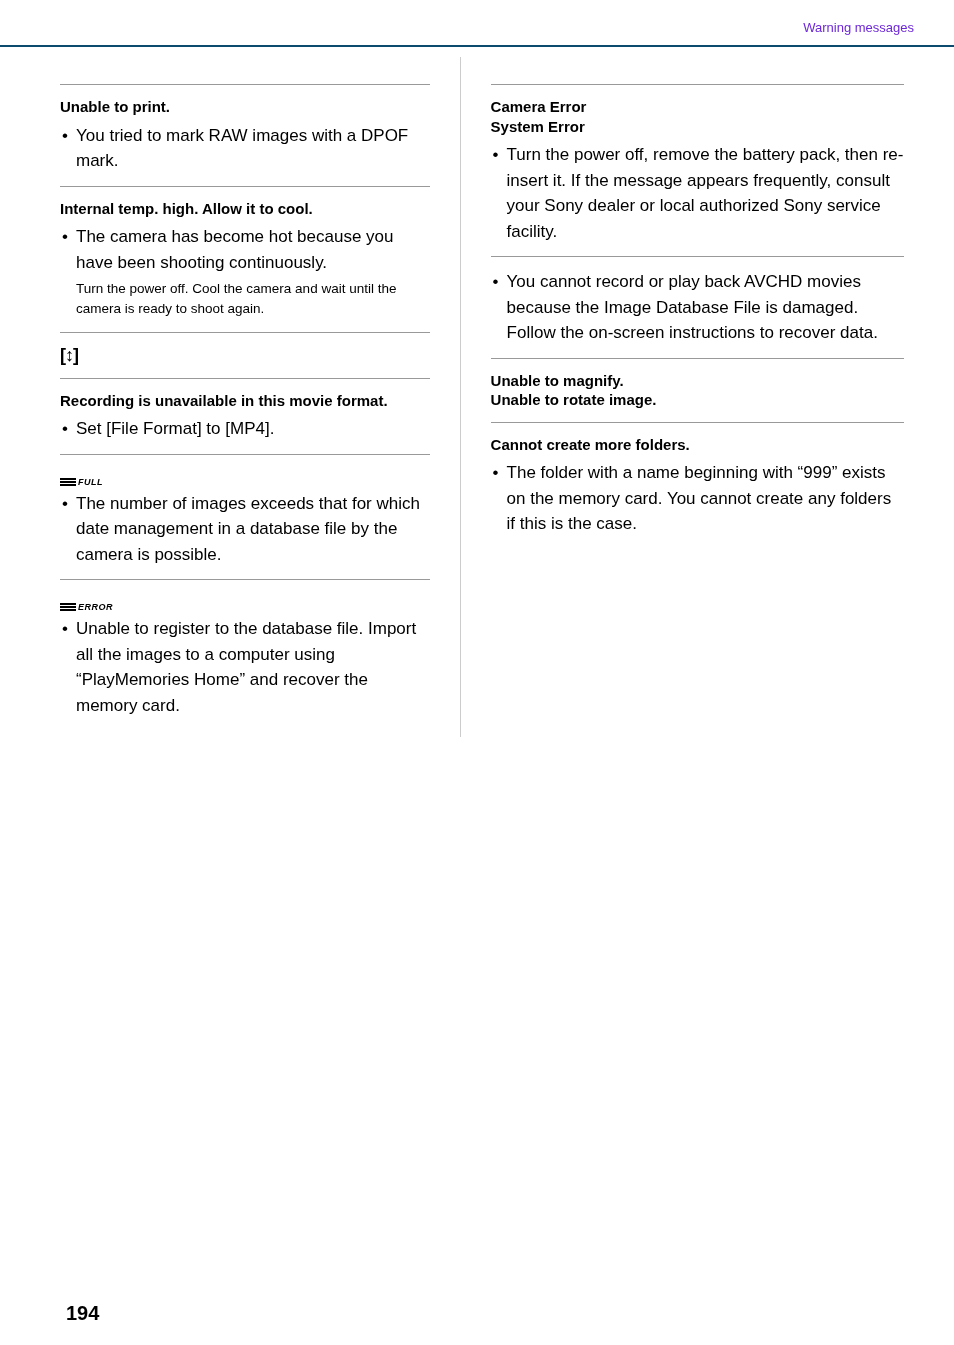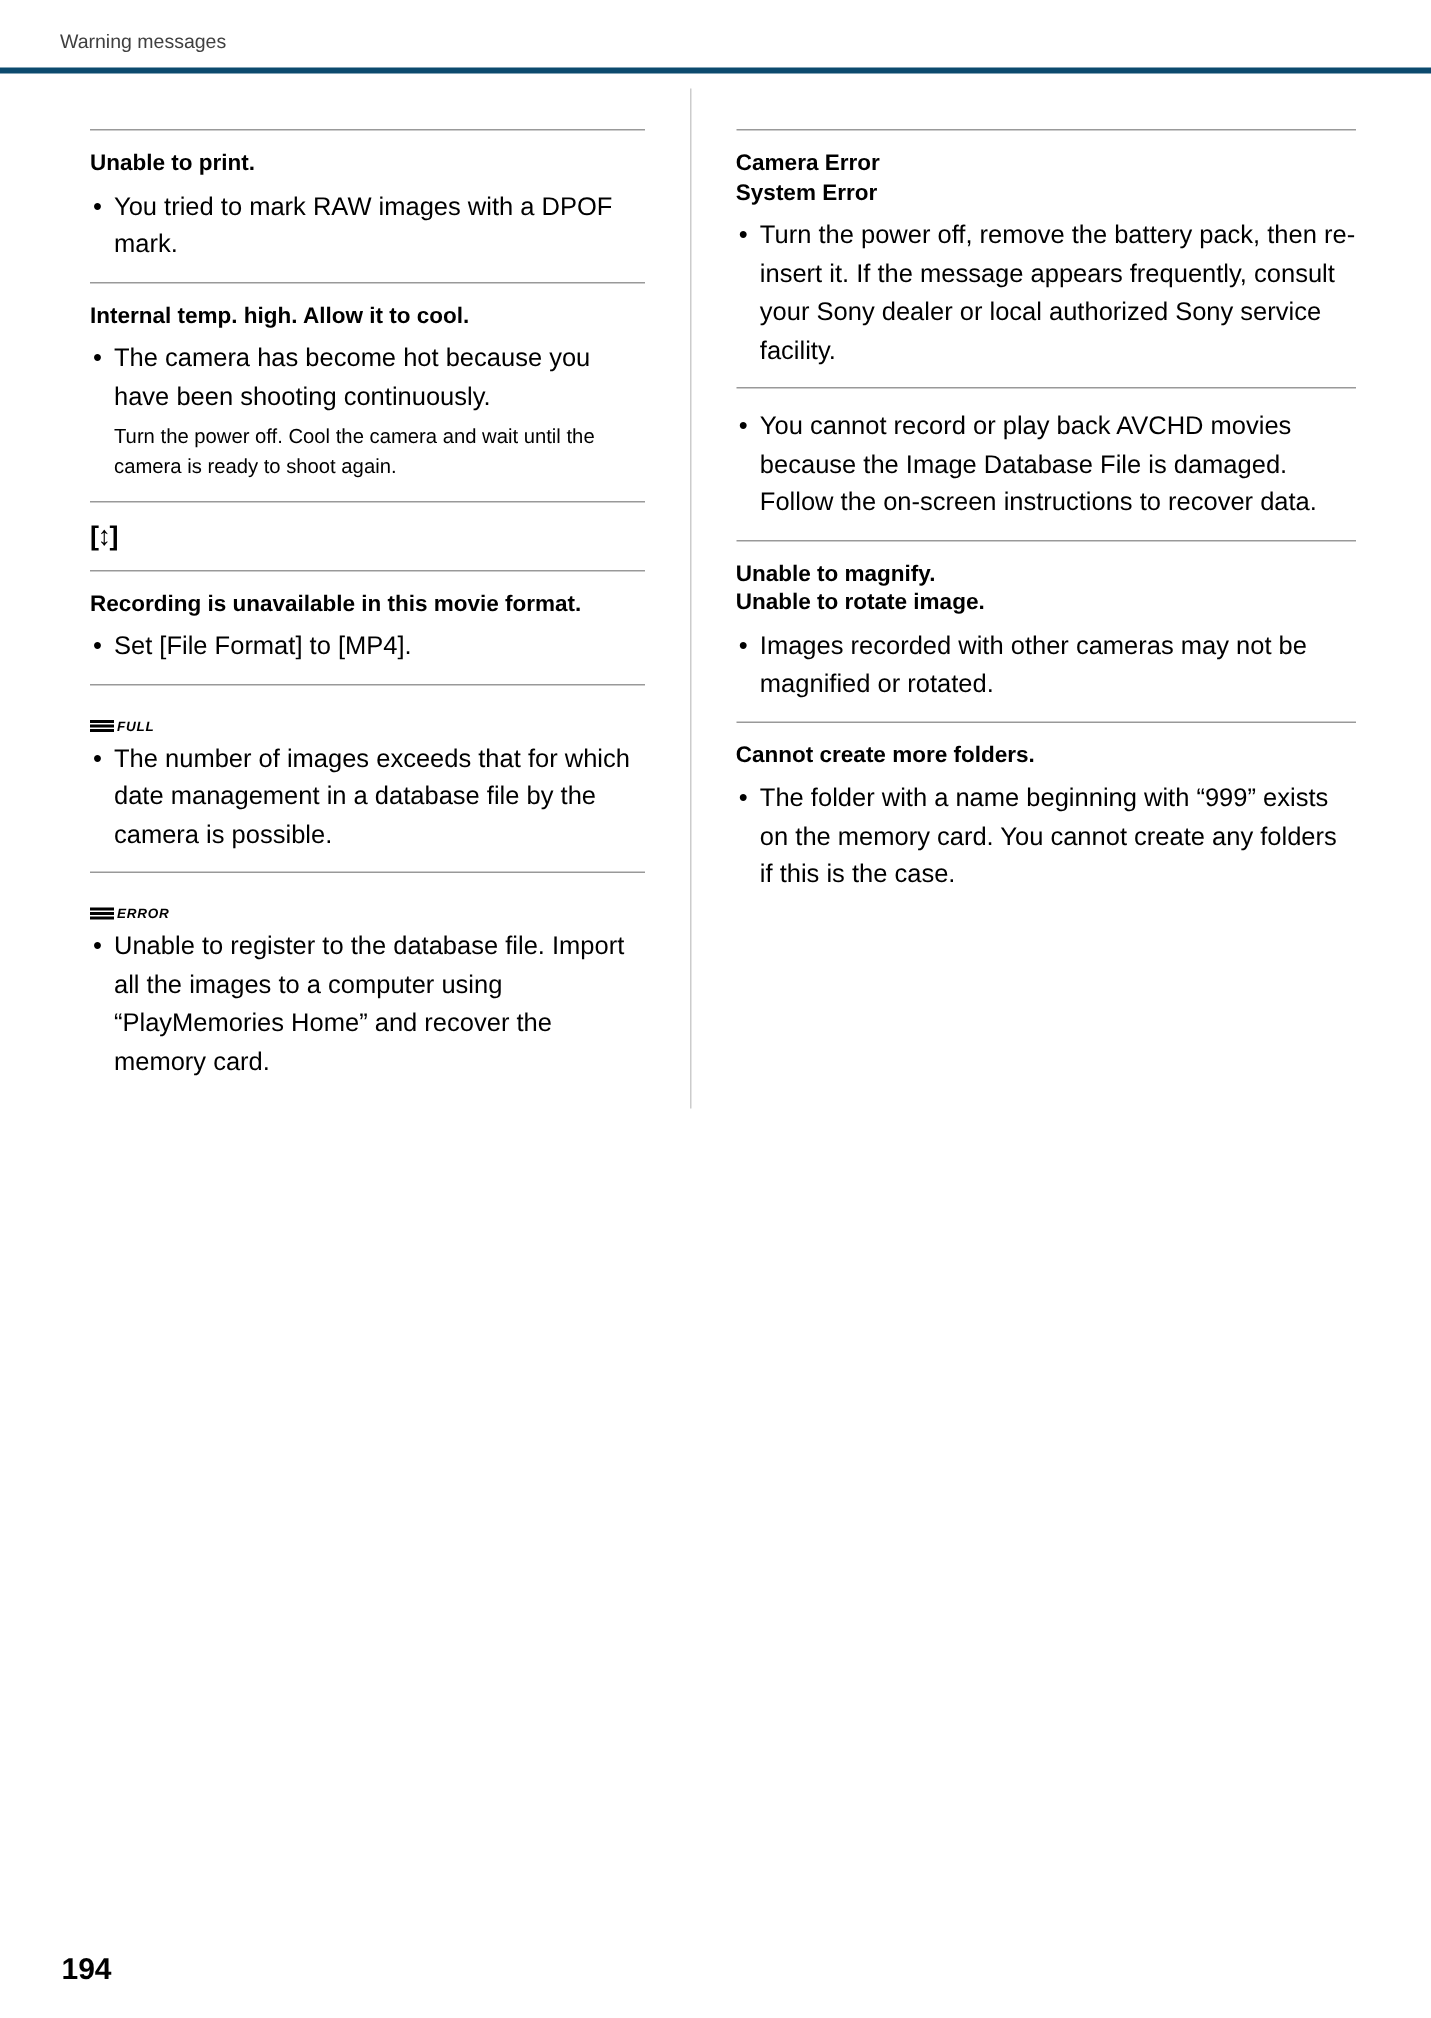--- a/index.html
+++ b/index.html
@@ -19,24 +19,25 @@
     }
 
     .page-container {
       width: 954px;
       min-height: 1345px;
       padding: 20px 0 60px 0;
       position: relative;
     }
 
     .page-header {
+      text-align: right;
       padding: 0 40px 10px 40px;
       font-size: 13px;
-      color: #404040;
-      border-bottom: 4px solid #0c4a6e;
+      color: #6d28d9;
+      border-bottom: 2px solid #0c4a6e;
       margin-bottom: 0;
     }
 
     .content-area {
       display: flex;
       padding: 10px;
     }
 
     .left-column {
       width: 460px;
@@ -135,21 +136,21 @@
 
     .db-sublabel {
       font-size: 9px;
       font-weight: bold;
       letter-spacing: 0.5px;
     }
 
     .page-number {
       position: absolute;
       bottom: 20px;
-      left: 41px;
+      left: 66px;
       font-size: 20px;
       font-weight: bold;
     }
 
     .section-content-extra {
       font-size: 13.5px;
       line-height: 1.5;
       padding-left: 16px;
       margin-top: 2px;
     }
@@ -254,23 +255,20 @@
         <ul class="bullet-list">
           <li>You cannot record or play back AVCHD movies because the Image Database File is damaged. Follow the on-screen instructions to recover data.</li>
         </ul>
       </div>
 
       <div class="section">
         <hr class="section-divider">
         <div class="section-title-large">
           Unable to magnify.<br>Unable to rotate image.
         </div>
-        <ul class="bullet-list">
-          <li>Images recorded with other cameras may not be magnified or rotated.</li>
-        </ul>
       </div>
 
       <div class="section">
         <hr class="section-divider">
         <div class="section-title">Cannot create more folders.</div>
         <ul class="bullet-list">
           <li>The folder with a name beginning with “999” exists on the memory card. You cannot create any folders if this is the case.</li>
         </ul>
       </div>
 

